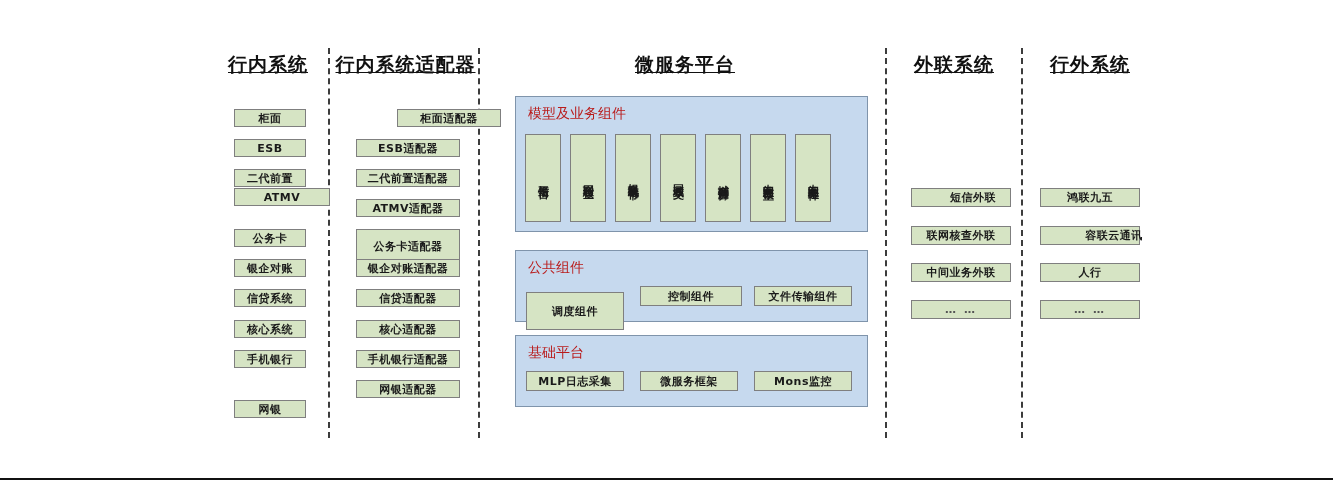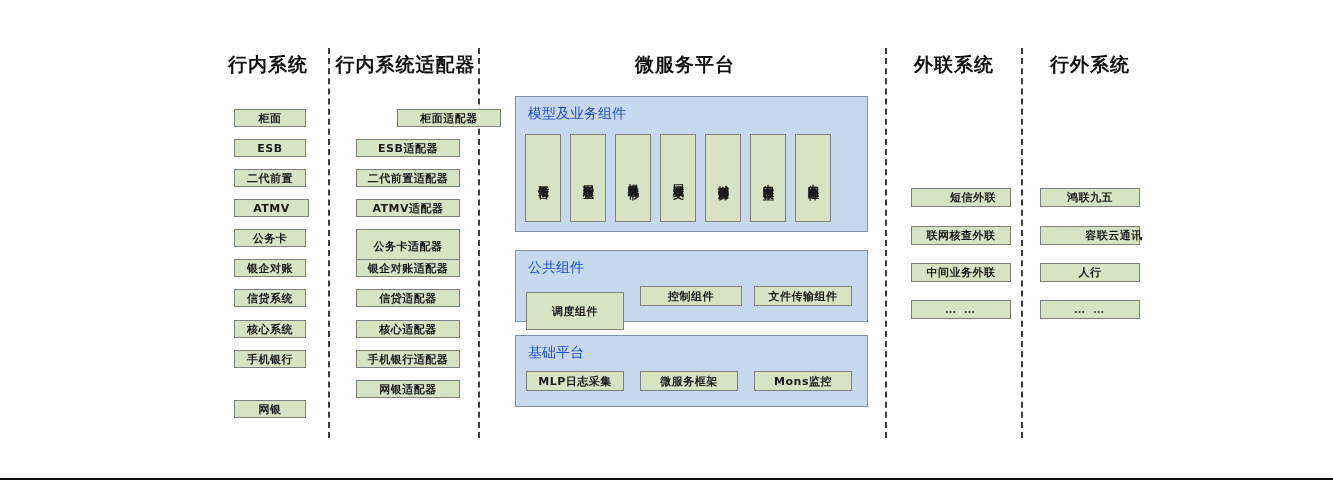--- a/index.html
+++ b/index.html
@@ -37,20 +37,21 @@
 
   
   .col-title {
     position: absolute;
     text-align: center;
     font-size: 19px;
     font-weight: bold;
     color: #111111;
     letter-spacing: 1px;
     white-space: nowrap;
+    text-decoration: underline;
   }
 
   
   .gbox {
     position: absolute;
     background: #d6e4c4;
     border: 1px solid #7f7f7f;
     box-sizing: border-box;
     display: flex;
     align-items: center;
@@ -71,21 +72,21 @@
     position: absolute;
     background: #c6d9ee;
     border: 1px solid #7f94ab;
     box-sizing: border-box;
   }
   .panel-title {
     position: absolute;
     left: 12px;
     top: 8px;
     font-size: 14px;
-    color: #1d4ed8;
+    color: #b91c1c;
     white-space: nowrap;
   }
 
   
   .vbox {
     position: absolute;
     background: #d6e4c4;
     border: 1px solid #7f7f7f;
     box-sizing: border-box;
     display: flex;
@@ -115,21 +116,21 @@
 
   <div class="col-title" style="left:208px; top:52px; width:120px;">行内系统</div>
   <div class="col-title" style="left:333px; top:52px; width:145px;">行内系统适配器</div>
   <div class="col-title" style="left:490px; top:52px; width:390px;">微服务平台</div>
   <div class="col-title" style="left:890px; top:52px; width:128px;">外联系统</div>
   <div class="col-title" style="left:1026px; top:52px; width:128px;">行外系统</div>
 
   <div class="gbox" style="left:234px; top:109px; width:72px; height:18px;">柜面</div>
   <div class="gbox" style="left:234px; top:139px; width:72px; height:18px;">ESB</div>
   <div class="gbox" style="left:234px; top:169px; width:72px; height:18px;">二代前置</div>
-  <div class="gbox" style="left:234px; top:199px; width:75px; height:18px;">ATMV</div>
+  <div class="gbox" style="left:234px; top:188px; width:96px; height:18px;">ATMV</div>
   <div class="gbox" style="left:234px; top:229px; width:72px; height:18px;">公务卡</div>
   <div class="gbox" style="left:234px; top:259px; width:72px; height:18px;">银企对账</div>
   <div class="gbox" style="left:234px; top:289px; width:72px; height:18px;">信贷系统</div>
   <div class="gbox" style="left:234px; top:320px; width:72px; height:18px;">核心系统</div>
   <div class="gbox" style="left:234px; top:350px; width:72px; height:18px;">手机银行</div>
   <div class="gbox" style="left:234px; top:400px; width:72px; height:18px;">网银</div>
 
   <div class="gbox" style="left:356px; top:109px; width:104px; height:18px;margin-left:41px;">柜面适配器</div>
   <div class="gbox" style="left:356px; top:139px; width:104px; height:18px;">ESB适配器</div>
   <div class="gbox" style="left:356px; top:169px; width:104px; height:18px;">二代前置适配器</div>

